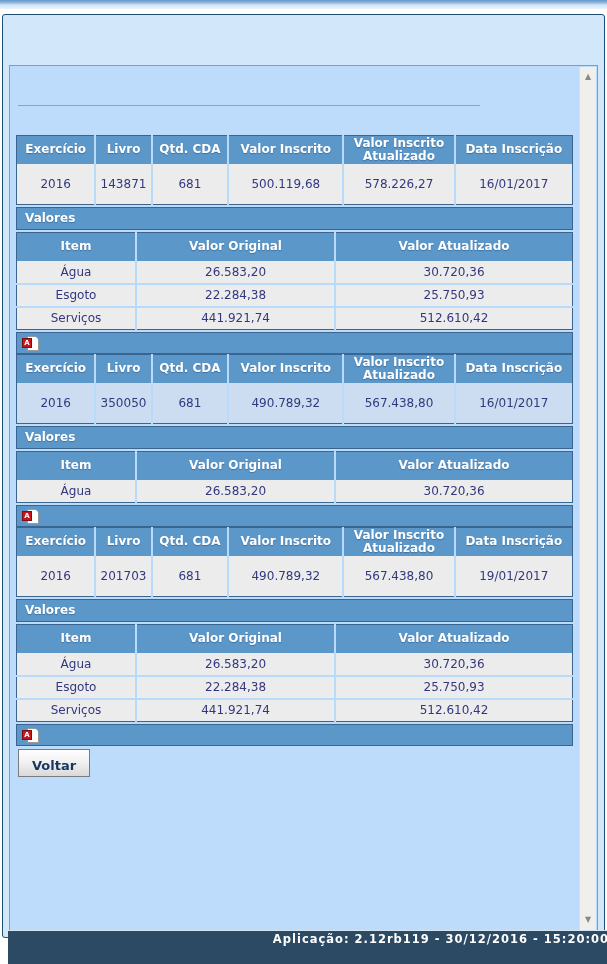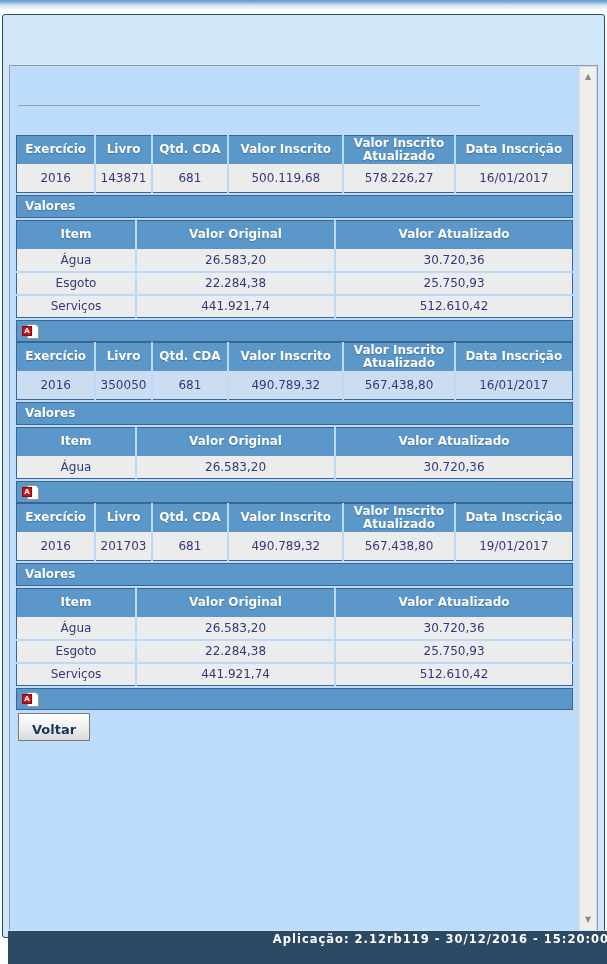--- a/index.html
+++ b/index.html
@@ -93,21 +93,21 @@
     font-weight: bold;
     height: 28px;
     line-height: 13px;
     vertical-align: middle;
     text-shadow: 0 1px 1px rgba(20,50,90,0.35);
   }
   td {
     background: #ececec;
     color: #33387e;
     font-size: 12px;
-    height: 29px;
+    height: 41px;
     vertical-align: middle;
   }
   tr.highlight td { background: #ccddf1; }
   .sub-table td { height: 23px; }
 
   .valores-bar {
     border: 1px solid #3a6590;
     background: #5b97c9;
     color: #ffffff;
     font-size: 12px;

